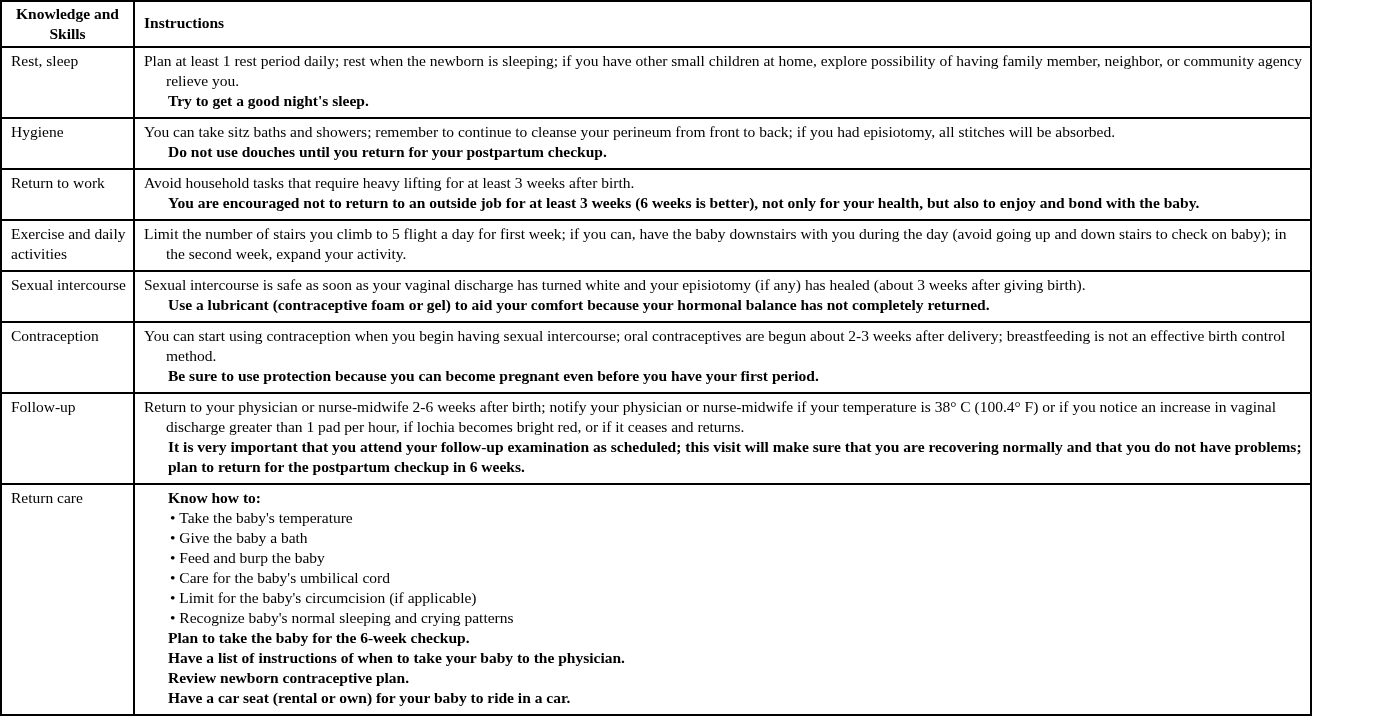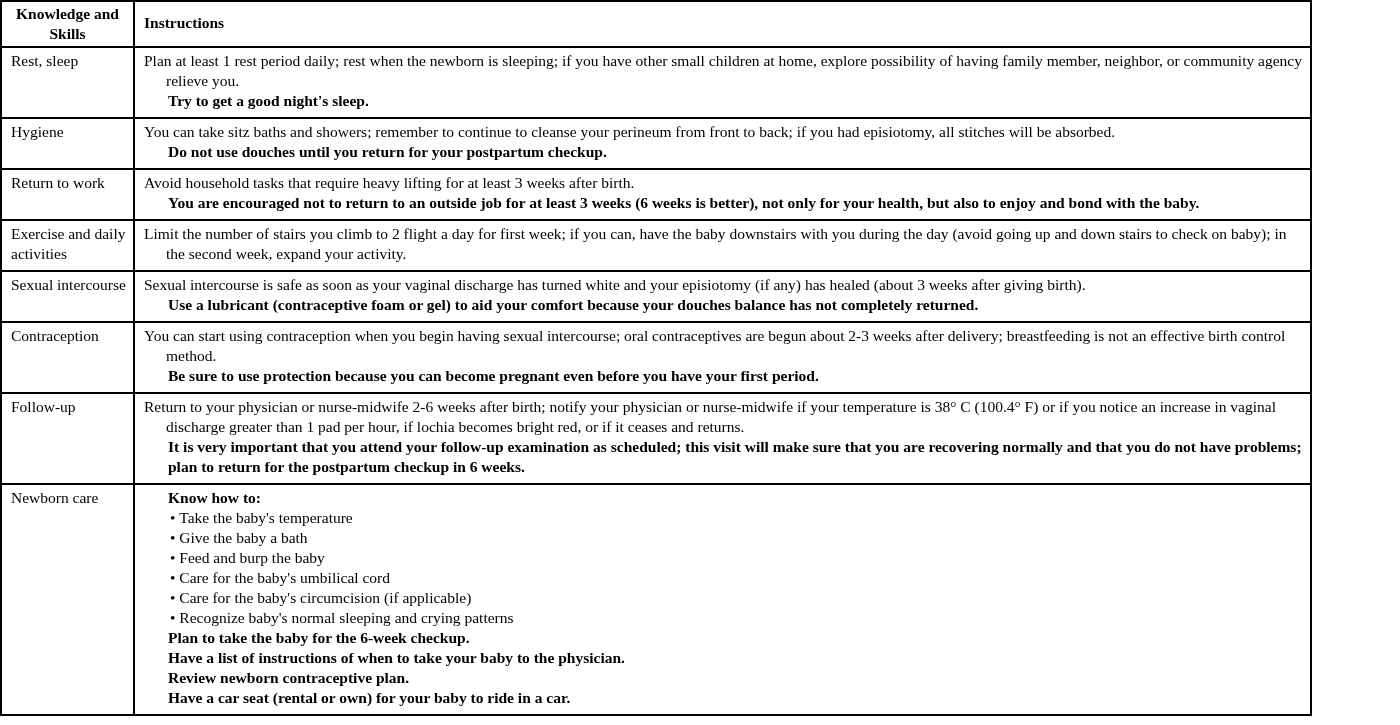--- a/index.html
+++ b/index.html
@@ -66,57 +66,57 @@
       <td class="skill-cell"><span>Return to work</span></td>
       <td class="instr-cell">
         <div class="para" data-pstyle="first">Avoid household tasks that require heavy lifting for at least 3 weeks after birth.</div>
         <div class="para" data-pstyle="indent">You are encouraged not to return to an outside job for at least 3 weeks (6 weeks is better), not only for your health, but also to enjoy and bond with the baby.</div>
       </td>
     </tr>
 
     <tr>
       <td class="skill-cell"><span>Exercise and daily activities</span></td>
       <td class="instr-cell">
-        <div class="para" data-pstyle="first">Limit the number of stairs you climb to 2 flight a day for first week; if you can, have the baby downstairs with you during the day (avoid going up and down stairs to check on baby); in the second week, expand your activity.</div>
+        <div class="para" data-pstyle="first">Limit the number of stairs you climb to 5 flight a day for first week; if you can, have the baby downstairs with you during the day (avoid going up and down stairs to check on baby); in the second week, expand your activity.</div>
       </td>
     </tr>
 
     <tr>
       <td class="skill-cell"><span>Sexual intercourse</span></td>
       <td class="instr-cell">
         <div class="para" data-pstyle="first">Sexual intercourse is safe as soon as your vaginal discharge has turned white and your episiotomy (if any) has healed (about 3 weeks after giving birth).</div>
-        <div class="para" data-pstyle="indent">Use a lubricant (contraceptive foam or gel) to aid your comfort because your douches balance has not completely returned.</div>
+        <div class="para" data-pstyle="indent">Use a lubricant (contraceptive foam or gel) to aid your comfort because your hormonal balance has not completely returned.</div>
       </td>
     </tr>
 
     <tr>
       <td class="skill-cell"><span>Contraception</span></td>
       <td class="instr-cell">
         <div class="para" data-pstyle="first">You can start using contraception when you begin having sexual intercourse; oral contraceptives are begun about 2-3 weeks after delivery; breastfeeding is not an effective birth control method.</div>
         <div class="para" data-pstyle="indent">Be sure to use protection because you can become pregnant even before you have your first period.</div>
       </td>
     </tr>
 
     <tr>
       <td class="skill-cell"><span>Follow-up</span></td>
       <td class="instr-cell">
         <div class="para" data-pstyle="first">Return to your physician or nurse-midwife 2-6 weeks after birth; notify your physician or nurse-midwife if your temperature is 38° C (100.4° F) or if you notice an increase in vaginal discharge greater than 1 pad per hour, if lochia becomes bright red, or if it ceases and returns.</div>
         <div class="para" data-pstyle="indent">It is very important that you attend your follow-up examination as scheduled; this visit will make sure that you are recovering normally and that you do not have problems; plan to return for the postpartum checkup in 6 weeks.</div>
       </td>
     </tr>
 
     <tr>
-      <td class="skill-cell"><span>Newborn care</span></td>
+      <td class="skill-cell"><span>Return care</span></td>
       <td class="instr-cell">
         <div class="para" data-pstyle="indent">Know how to:</div>
         <div class="para" data-pstyle="bullet">Take the baby's temperature</div>
         <div class="para" data-pstyle="bullet">Give the baby a bath</div>
         <div class="para" data-pstyle="bullet">Feed and burp the baby</div>
         <div class="para" data-pstyle="bullet">Care for the baby's umbilical cord</div>
-        <div class="para" data-pstyle="bullet">Care for the baby's circumcision (if applicable)</div>
+        <div class="para" data-pstyle="bullet">Limit for the baby's circumcision (if applicable)</div>
         <div class="para" data-pstyle="bullet">Recognize baby's normal sleeping and crying patterns</div>
         <div class="para" data-pstyle="indent">Plan to take the baby for the 6-week checkup.</div>
         <div class="para" data-pstyle="indent">Have a list of instructions of when to take your baby to the physician.</div>
         <div class="para" data-pstyle="indent">Review newborn contraceptive plan.</div>
         <div class="para" data-pstyle="indent">Have a car seat (rental or own) for your baby to ride in a car.</div>
       </td>
     </tr>
 
   </tbody>
 </table>

